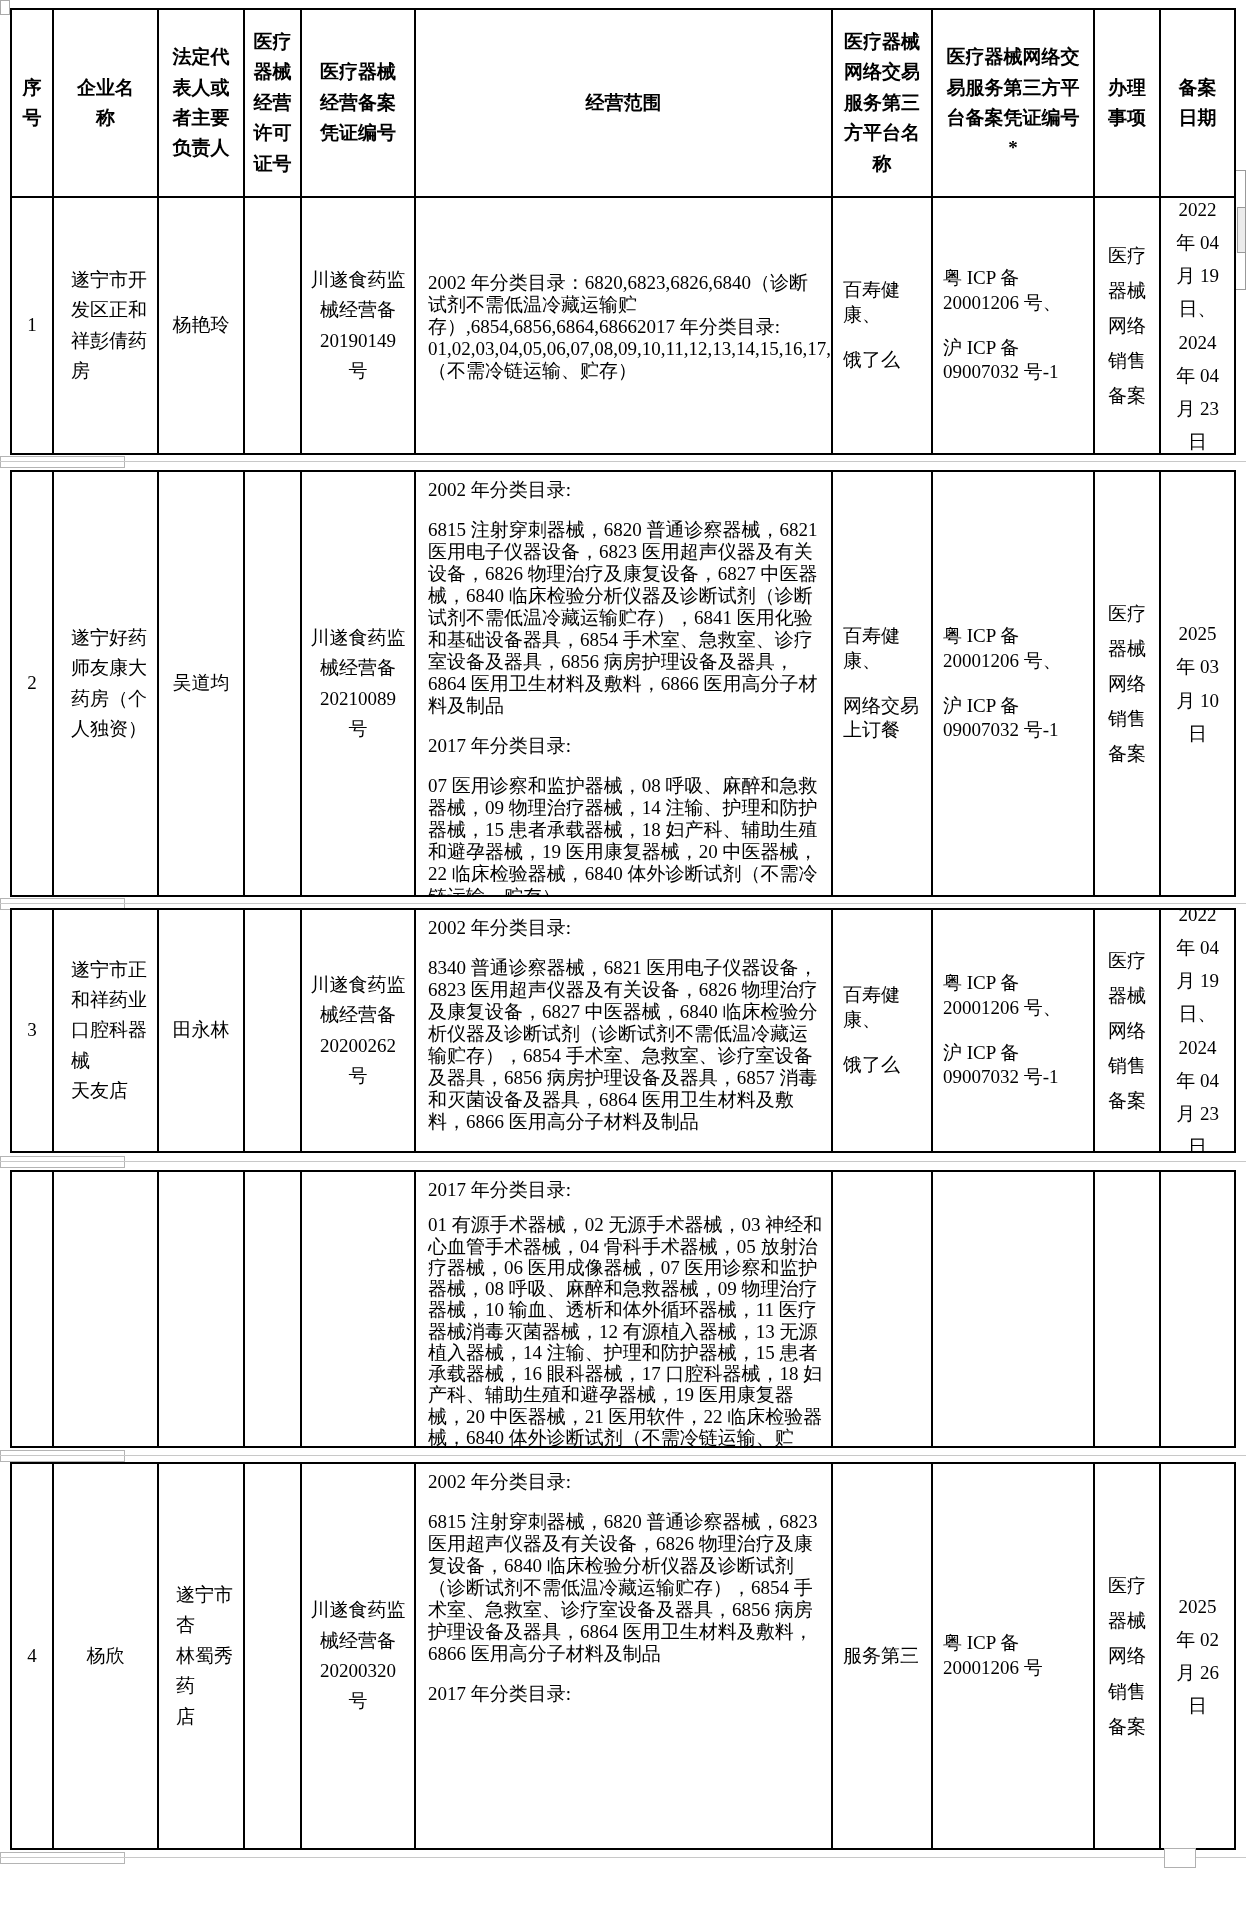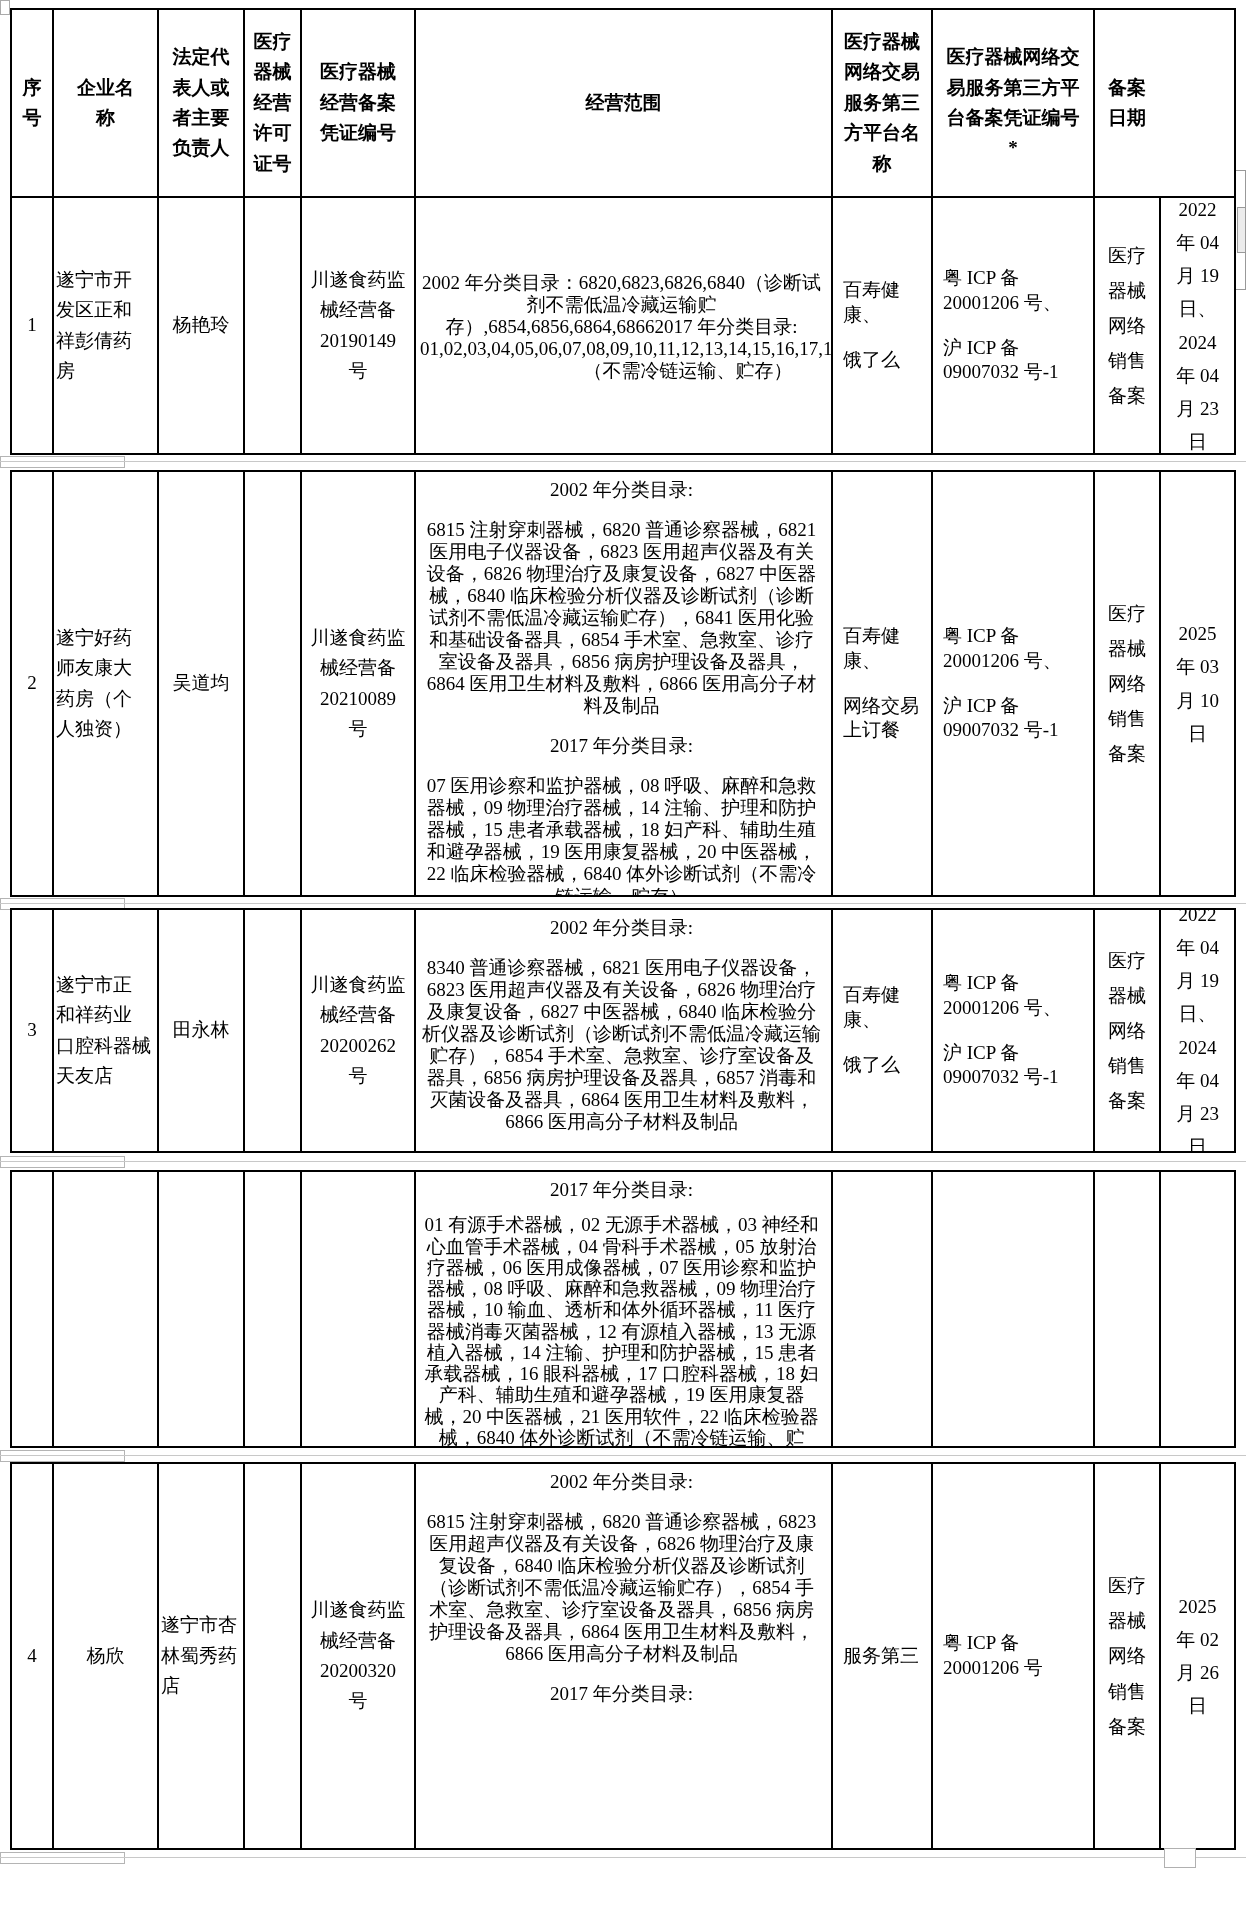--- a/index.html
+++ b/index.html
@@ -19,24 +19,24 @@
   .row + .row{border-top:2px solid #000;}
   .cell{
     border-left:2px solid #000;overflow:hidden;
     display:flex;align-items:center;justify-content:center;
     text-align:center;font-size:19px;line-height:1.6;
     box-sizing:border-box;
   }
   .cell:first-child{border-left:none;}
   .pre{white-space:pre-line;}
   .hrow .cell{font-weight:bold;line-height:1.6;}
-  .c-company{justify-content:flex-start;text-align:left;padding-left:2px;}
+  .c-company{justify-content:flex-start;text-align:left;padding-left:17px;}
   .c-record{line-height:1.6;}
   .c-scope{
-    display:block;text-align:center;padding:7px 8px 4px 4px;
+    display:block;text-align:left;padding:7px 8px 4px 12px;
     line-height:1.16;font-size:19px;
   }
   .c-scope p{margin:0 0 18px 0;}
   .c-scope p:last-child{margin:0;}
   .c-scope.vcenter{display:flex;flex-direction:column;justify-content:center;align-items:flex-start;}
   .c-scope.vcenter p{margin:0;}
   .pcell{
     flex-direction:column;justify-content:center;align-items:flex-start;
     text-align:left;padding-left:10px;line-height:1.3;
   }
@@ -83,20 +83,22 @@
     <div class="cell pre">经营范围</div>
     <div class="cell pre">医疗器械
 网络交易
 服务第三
 方平台名
 称</div>
     <div class="cell pre">医疗器械网络交
 易服务第三方平
 台备案凭证编号
 *</div>
+    <div class="cell pre">办理
+事项</div>
     <div class="cell pre">备案
 日期</div>
   </div>
   <div class="row" style="height:255px;">
     <div class="cell">1</div>
     <div class="cell c-company pre">遂宁市开
 发区正和
 祥彭倩药
 房</div>
     <div class="cell">杨艳玲</div>

